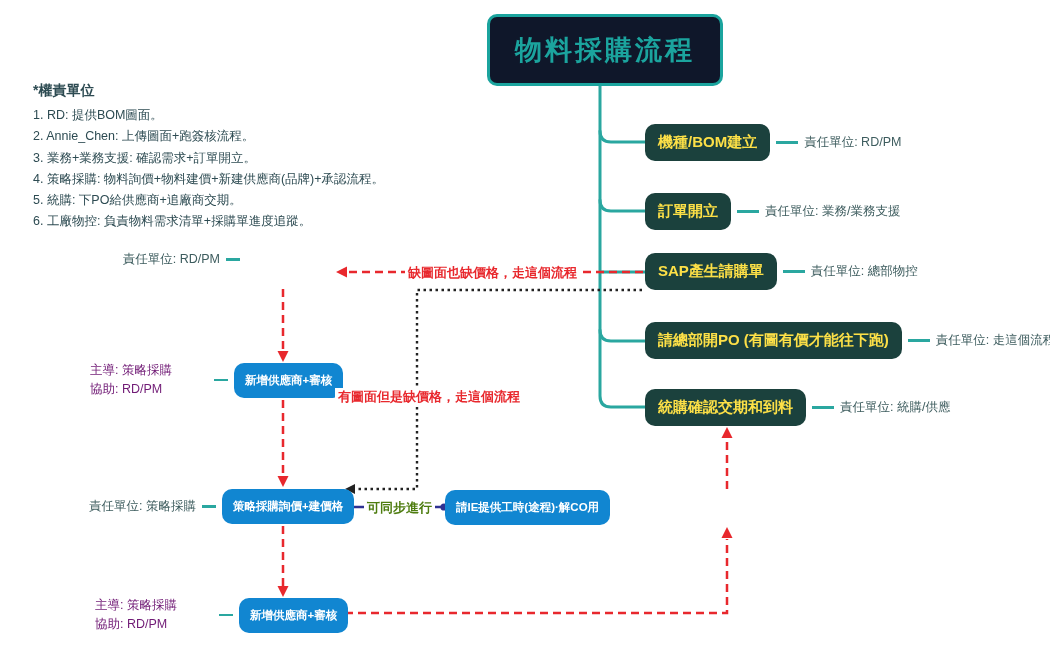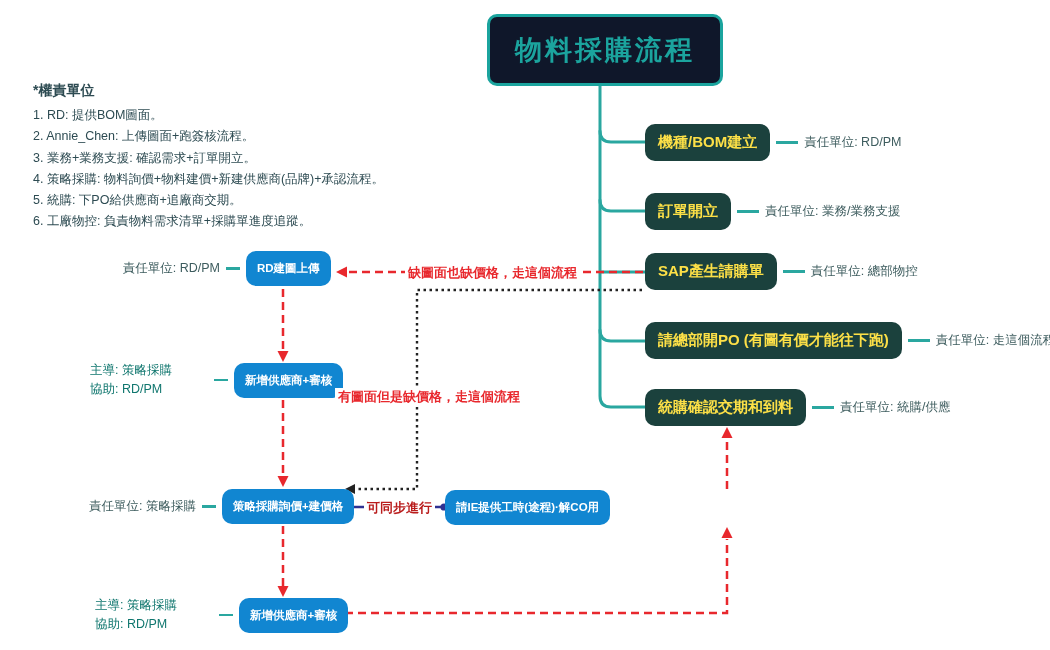--- a/index.html
+++ b/index.html
@@ -18,33 +18,33 @@
   .legend .hd{font-size:14px;font-weight:bold;margin-bottom:5px;}
   .legend .it{font-size:12.5px;line-height:21.3px;white-space:nowrap;}
 
   
   .row{position:absolute;display:flex;align-items:center;z-index:2;}
   .dark-box{background:#1b413d;color:#fde047;font-weight:bold;font-size:15px;
     padding:9px 13px;border-radius:10px;white-space:nowrap;}
   .conn{width:22px;height:2.5px;background:#2aa7a0;margin:0 6px;flex:none;}
   .conn.sm{width:14px;}
   .owner{font-size:12.5px;color:#3d5c5e;white-space:nowrap;}
-  .owner2{font-size:12.5px;color:#0f766e;white-space:nowrap;line-height:19px;}
+  .owner2{font-size:12.5px;color:#701a75;white-space:nowrap;line-height:19px;}
 
   
   .blue-box{background:#1186d1;color:#fff;font-weight:bold;font-size:11.5px;
     padding:10px 11px;border-radius:10px;white-space:nowrap;}
   .lbl-r{width:112px;text-align:right;}
   .lbl-l{width:118px;text-align:left;}
 
   
   .annot{position:absolute;z-index:3;font-size:13px;font-weight:bold;white-space:nowrap;
     background:#fff;padding:0 3px;}
   .annot.red{color:#e8282d;}
-  .annot.green{color:#b91c1c;font-family:Liberation Serif, serif;}
+  .annot.green{color:#4d7c0f;font-family:Liberation Serif, serif;}
 </style>
 </head>
 <body>
 
 <div id="stage">
 
   <svg id="connectors" width="1050" height="650" viewBox="0 0 1050 650">
 
     <g stroke="#2aa7a0" stroke-width="3" fill="none" stroke-linecap="round">
       <path d="M600,83 V396 Q600,407 611,407 H647"></path>
@@ -115,21 +115,20 @@
   </div>
   <div class="row" style="left:645px;top:389px;">
     <div class="dark-box">統購確認交期和到料</div>
     <div class="conn"></div>
     <div class="owner">責任單位: 統購/供應</div>
   </div>
 
   <div class="row" style="left:108px;top:251px;">
     <div class="owner lbl-r">責任單位: RD/PM</div>
     <div class="conn sm"></div>
-    <div class="blue-box">RD建圖上傳</div>
   </div>
 
   <div class="row" style="left:90px;top:361px;">
     <div class="owner2 lbl-l">
       <div>主導: 策略採購</div>
       <div>協助: RD/PM</div>
     </div>
     <div class="conn sm"></div>
     <div class="blue-box">新增供應商+審核</div>
   </div>

